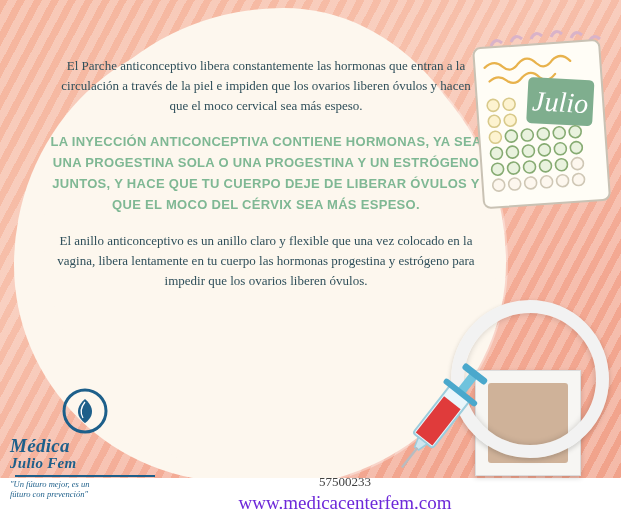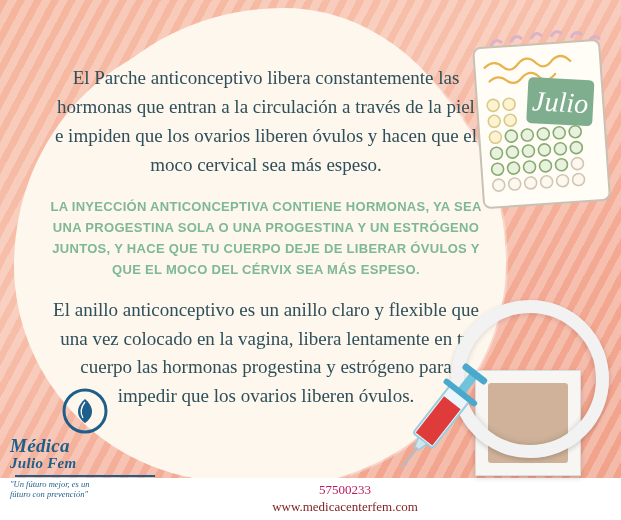--- a/index.html
+++ b/index.html
@@ -94,24 +94,24 @@
     font-size: 25px;
     letter-spacing: 0.8px;
     line-height: 1.18;
     color: #9fc6a8;
     margin: 0 0 18px 0;
     text-shadow: 0 1px 0 rgba(255,255,255,0.6);
   }
 
   .para {
     font-family: "Liberation Serif", serif;
-    font-size: 19px;
+    font-size: 13px;
     line-height: 1.52;
     color: #2f4f5a;
-    margin: 12px 14px 16px 14px;
+    margin: 4px 14px 16px 14px;
   }
 
   .para-green {
     font-family: "Liberation Sans", sans-serif;
     font-weight: bold;
     font-size: 13px;
     letter-spacing: 0.3px;
     line-height: 1.62;
     color: #7fb894;
     margin: 8px 2px 16px 2px;
@@ -123,27 +123,27 @@
     position: absolute;
     left: 180px;
     bottom: 4px;
     width: 330px;
     text-align: center;
     z-index: 9;
   }
   .footer-phone {
     font-family: "Liberation Serif", serif;
     font-size: 13px;
-    color: #be185d;
+    color: #404040;
     line-height: 1.35;
   }
   .footer-web {
     font-family: "Liberation Serif", serif;
-    font-size: 13px;
-    color: #7f1d1d;
+    font-size: 19px;
+    color: #6d28d9;
     line-height: 1.35;
   }
 
   
   .logo {
     position: absolute;
     left: 10px;
     bottom: 14px;
     width: 150px;
     height: 118px;

